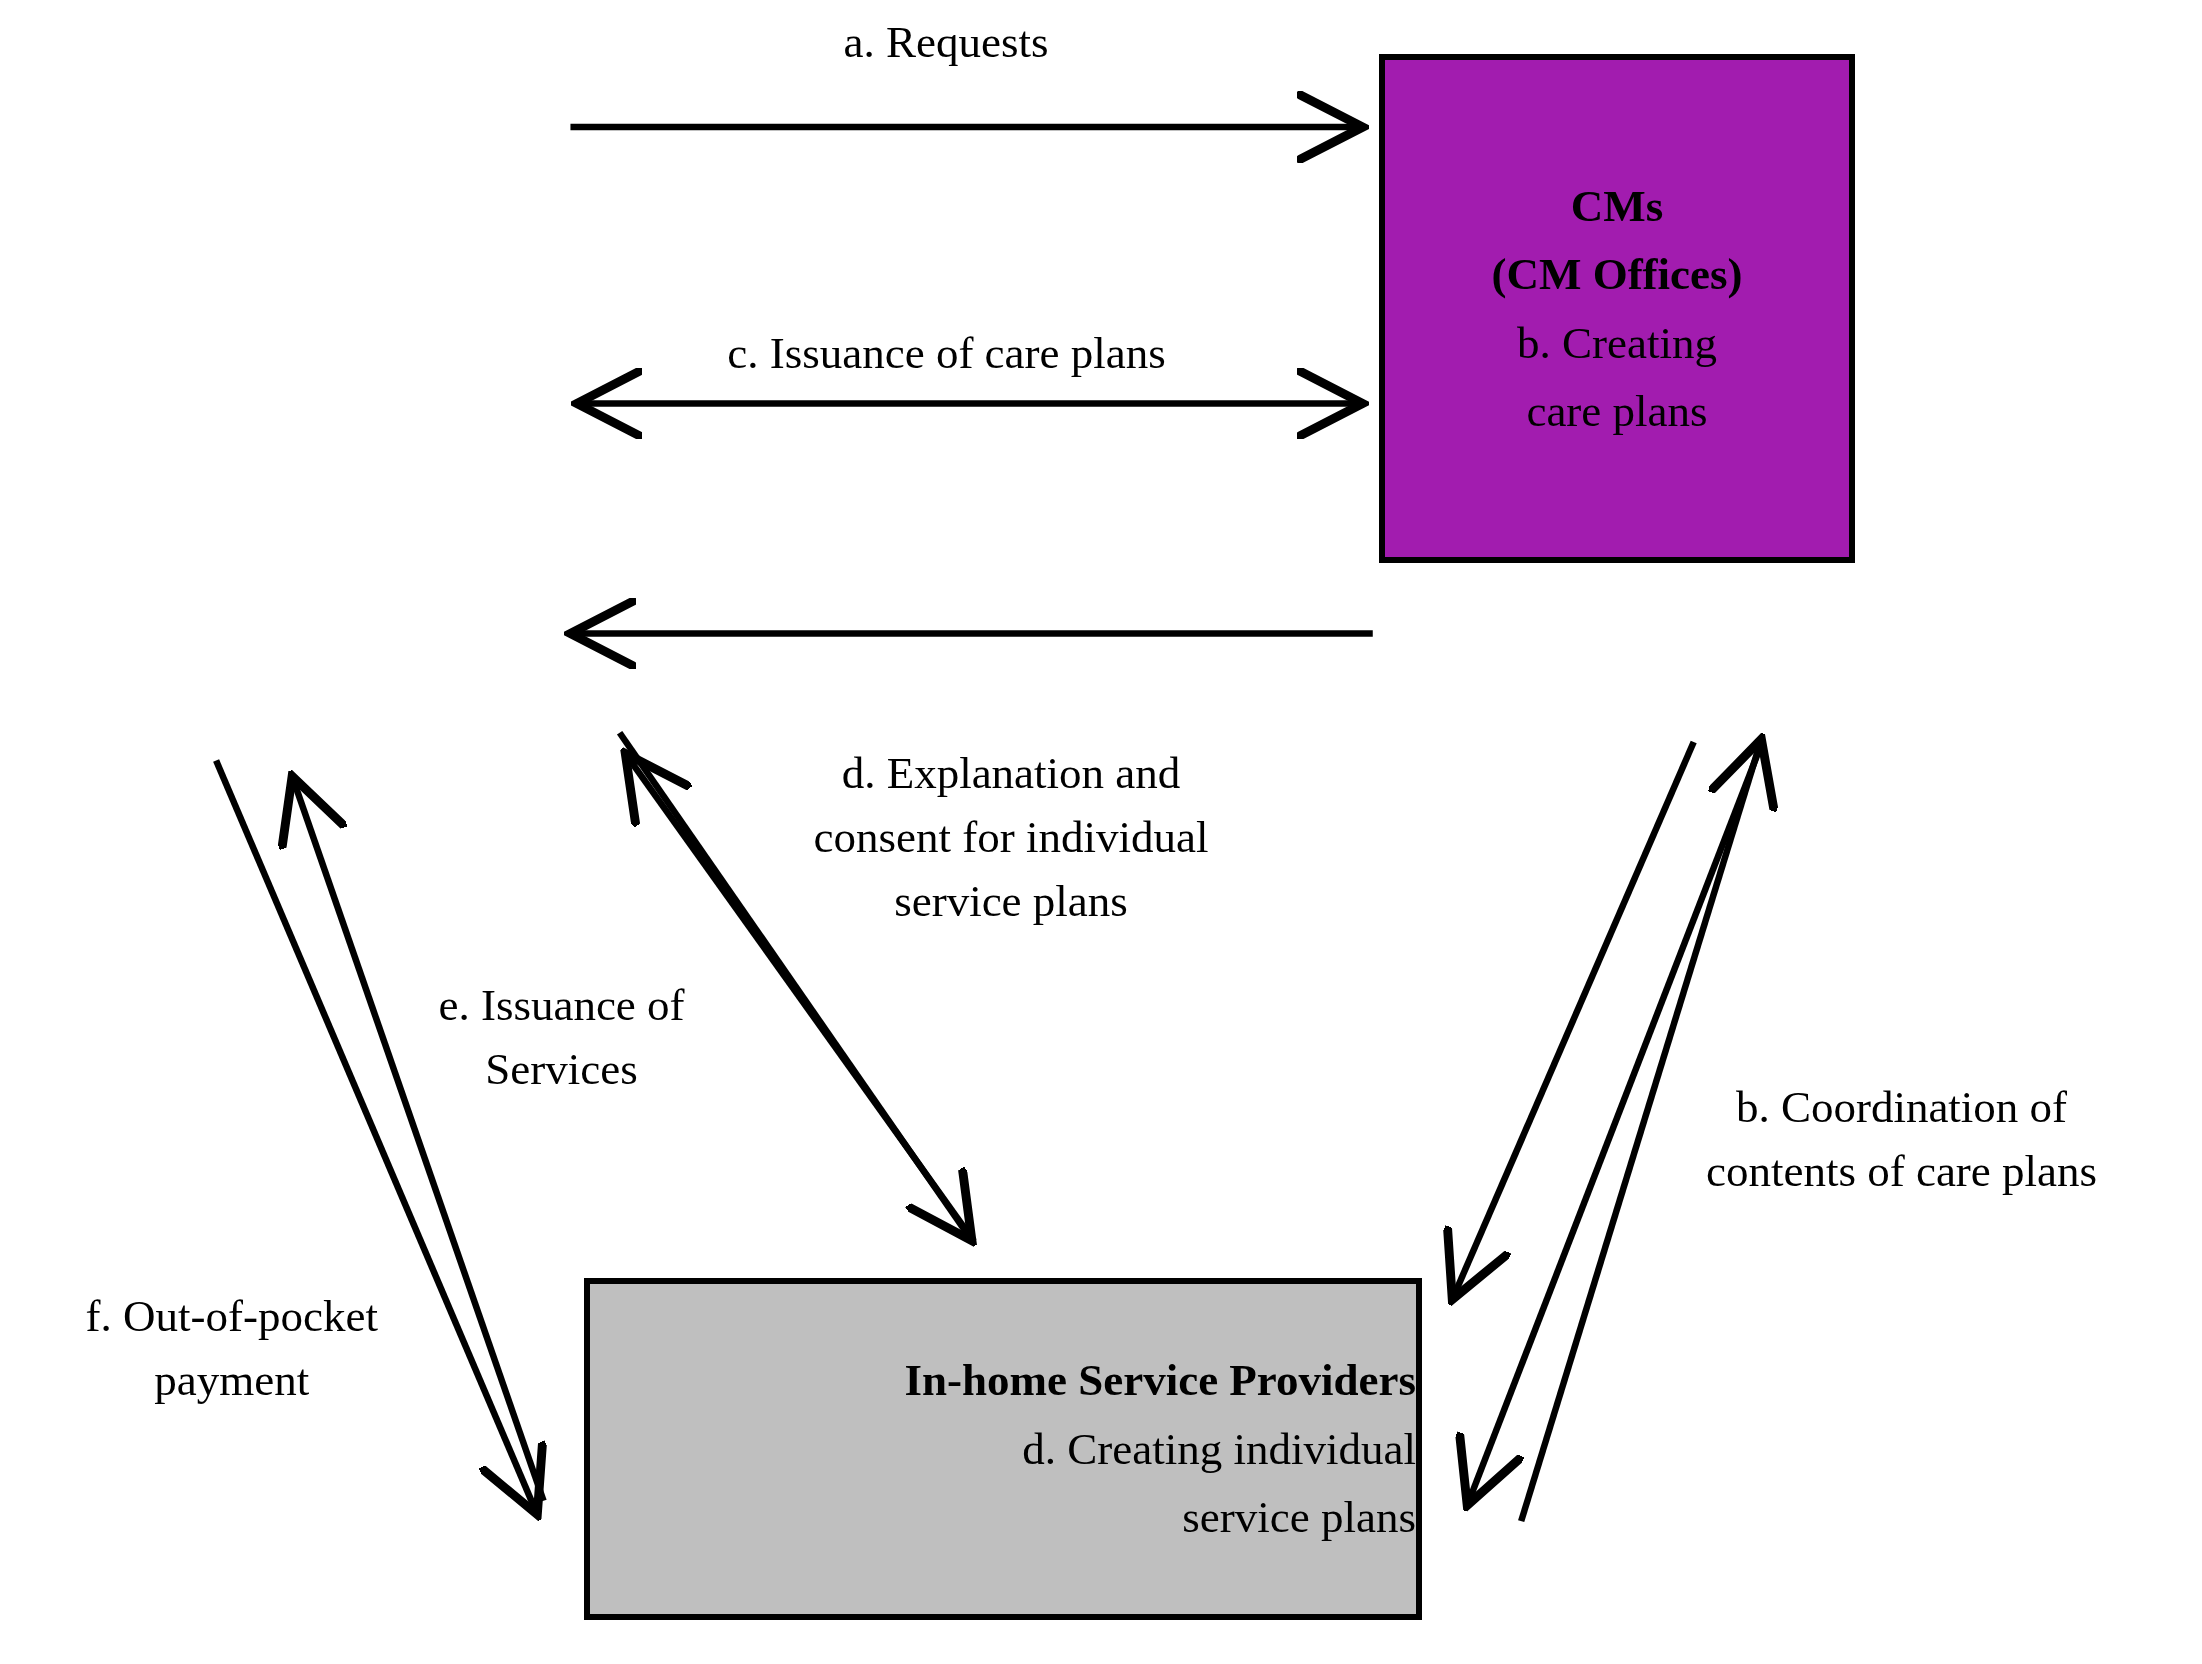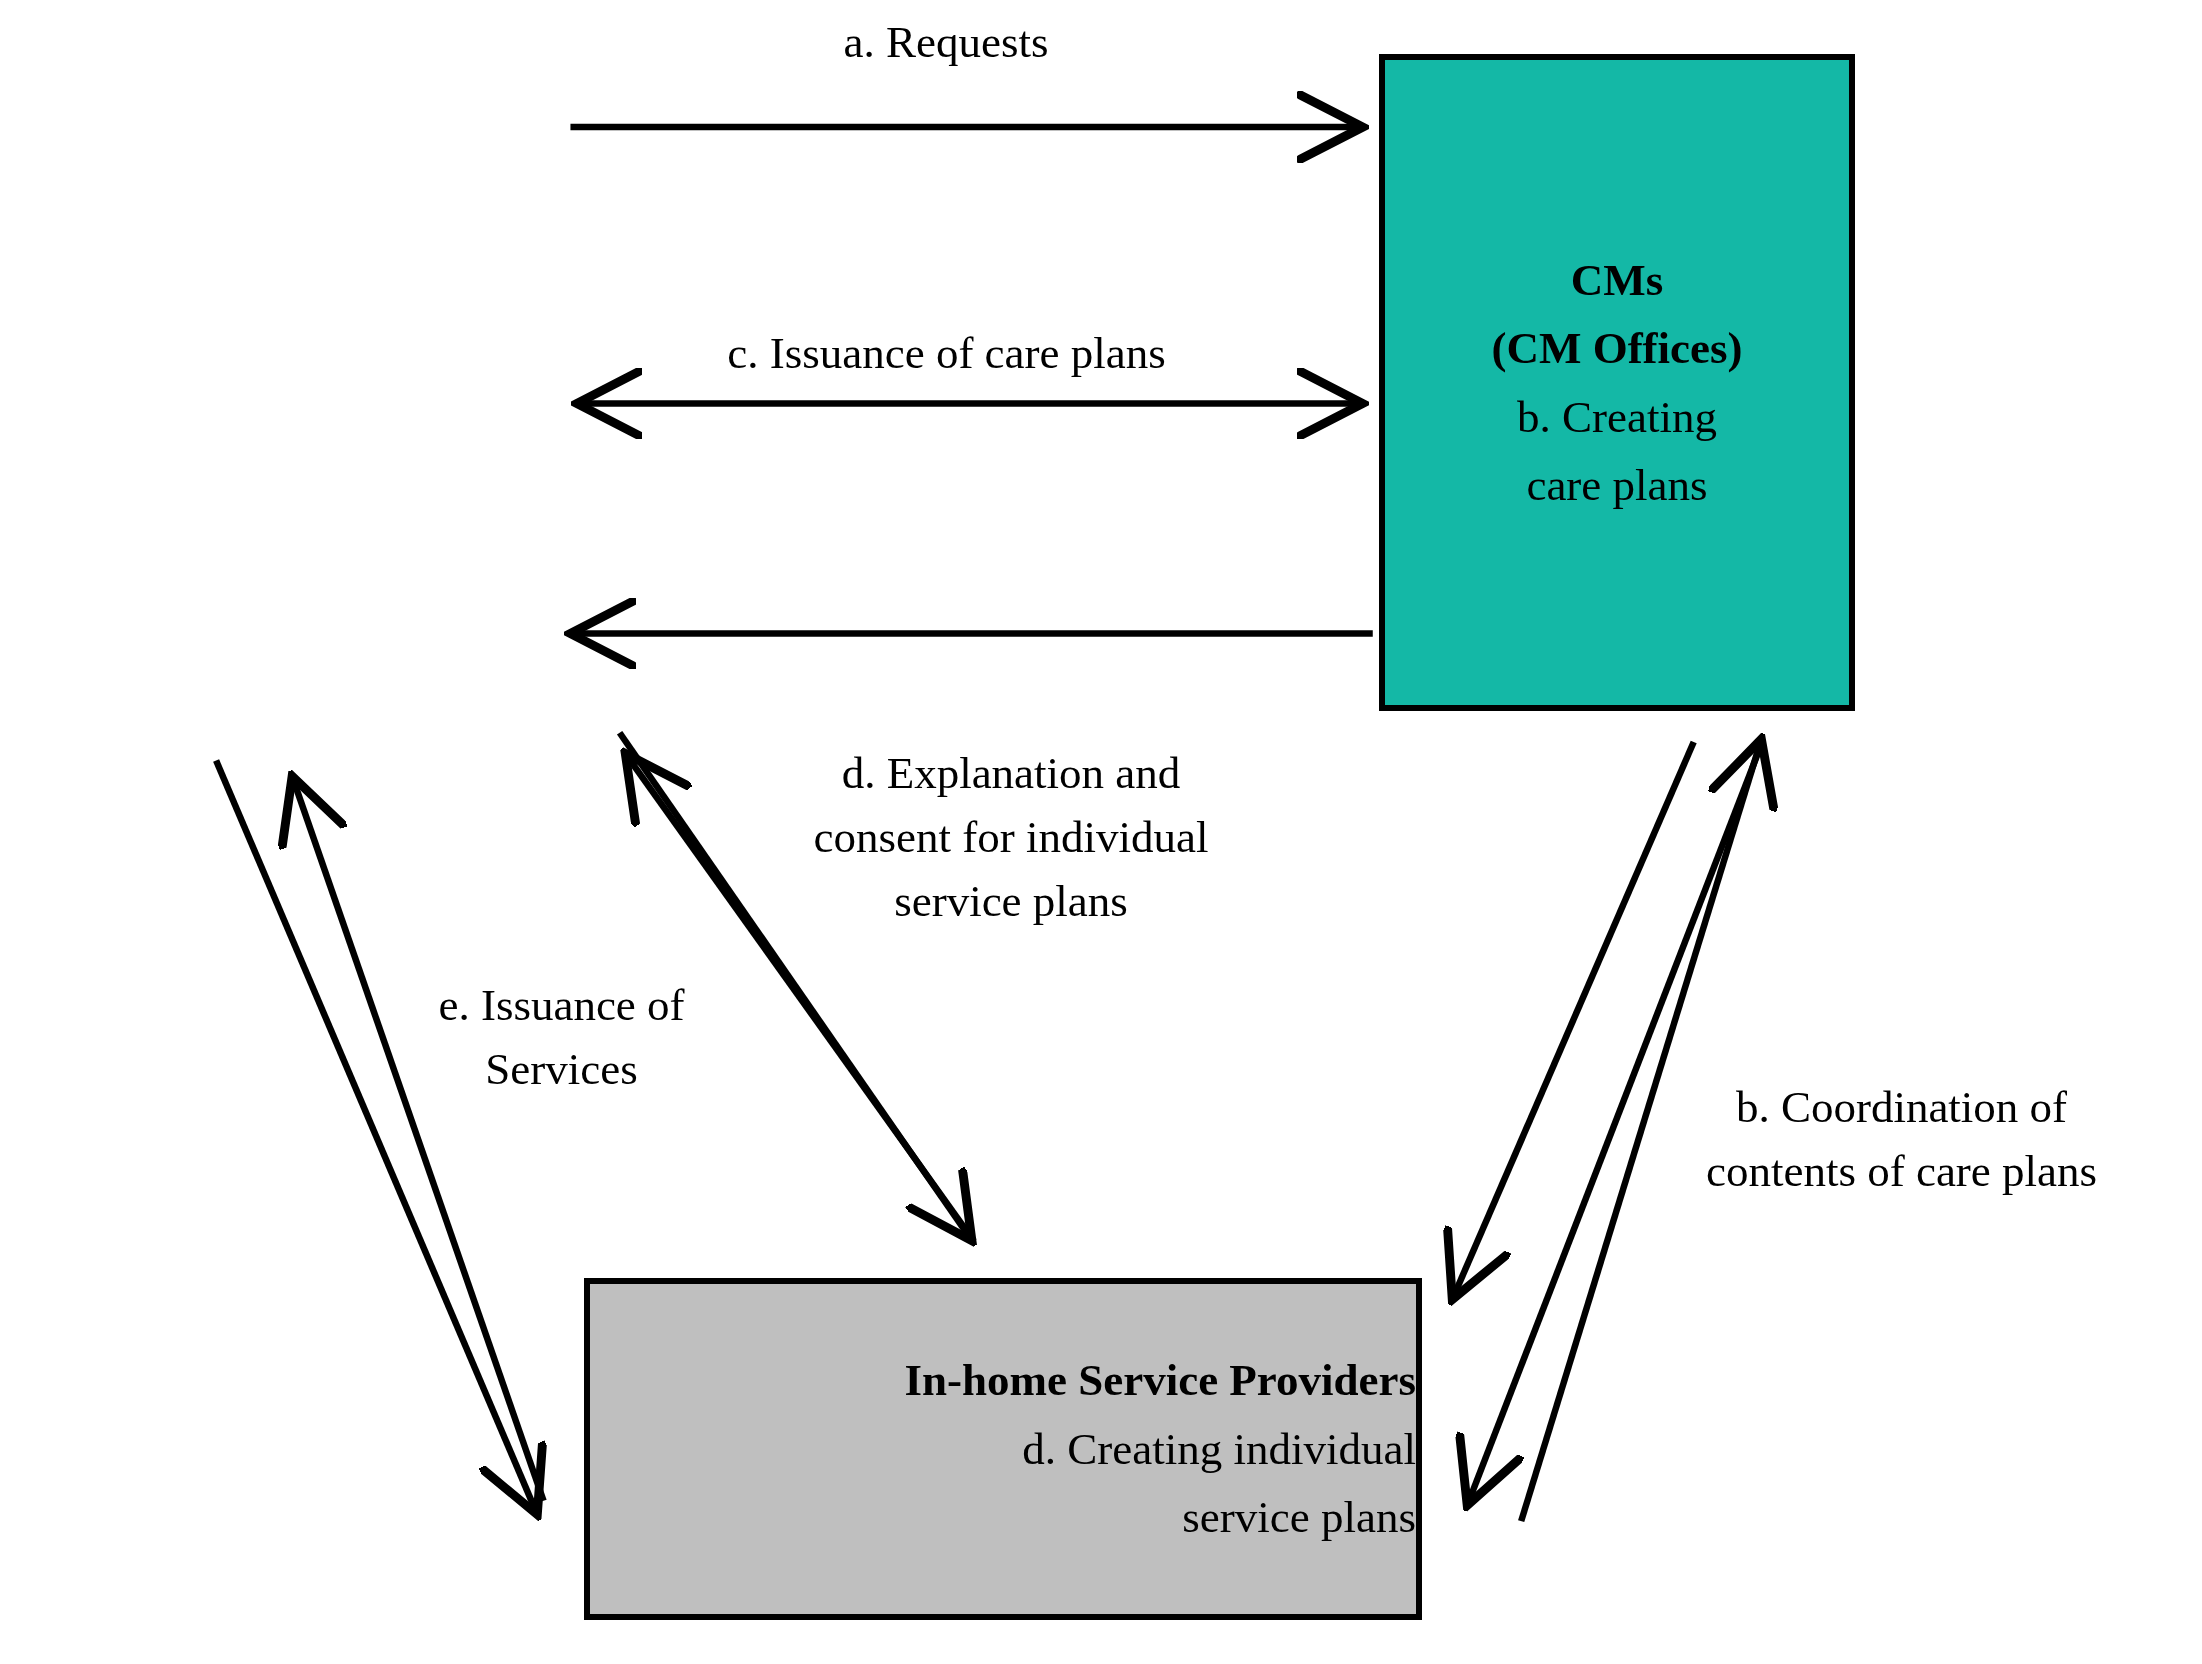--- a/index.html
+++ b/index.html
@@ -45,22 +45,22 @@
     top: 58px;
     width: 463px;
     height: 691px;
     background: #f0f0f0;
     font-size: 45px;
   }
   #box-cms {
     left: 1379px;
     top: 54px;
     width: 476px;
-    height: 657px;
-    background: #14b8a6;
+    height: 509px;
+    background: #a21caf;
     font-size: 45px;
   }
   #box-providers {
     left: 584px;
     top: 1278px;
     width: 838px;
     height: 342px;
     background: #bfbfbf;
     font-size: 45px;
     align-items: flex-end;
@@ -135,19 +135,21 @@
 
   <div class="edge-label" id="label-c-issuance">c. Issuance of care plans</div>
 
   <div class="edge-label" id="label-d-explanation">d. Explanation and
 consent for individual
 service plans</div>
 
   <div class="edge-label" id="label-e-provision">e. Issuance of
 Services</div>
 
+  <div class="edge-label" id="label-f-payment">f. Out-of-pocket
+payment</div>
 
 
   <div class="edge-label" id="label-b-coord">b. Coordination of
 contents of care plans</div>
 
 </div>
 
 
 </body></html>

